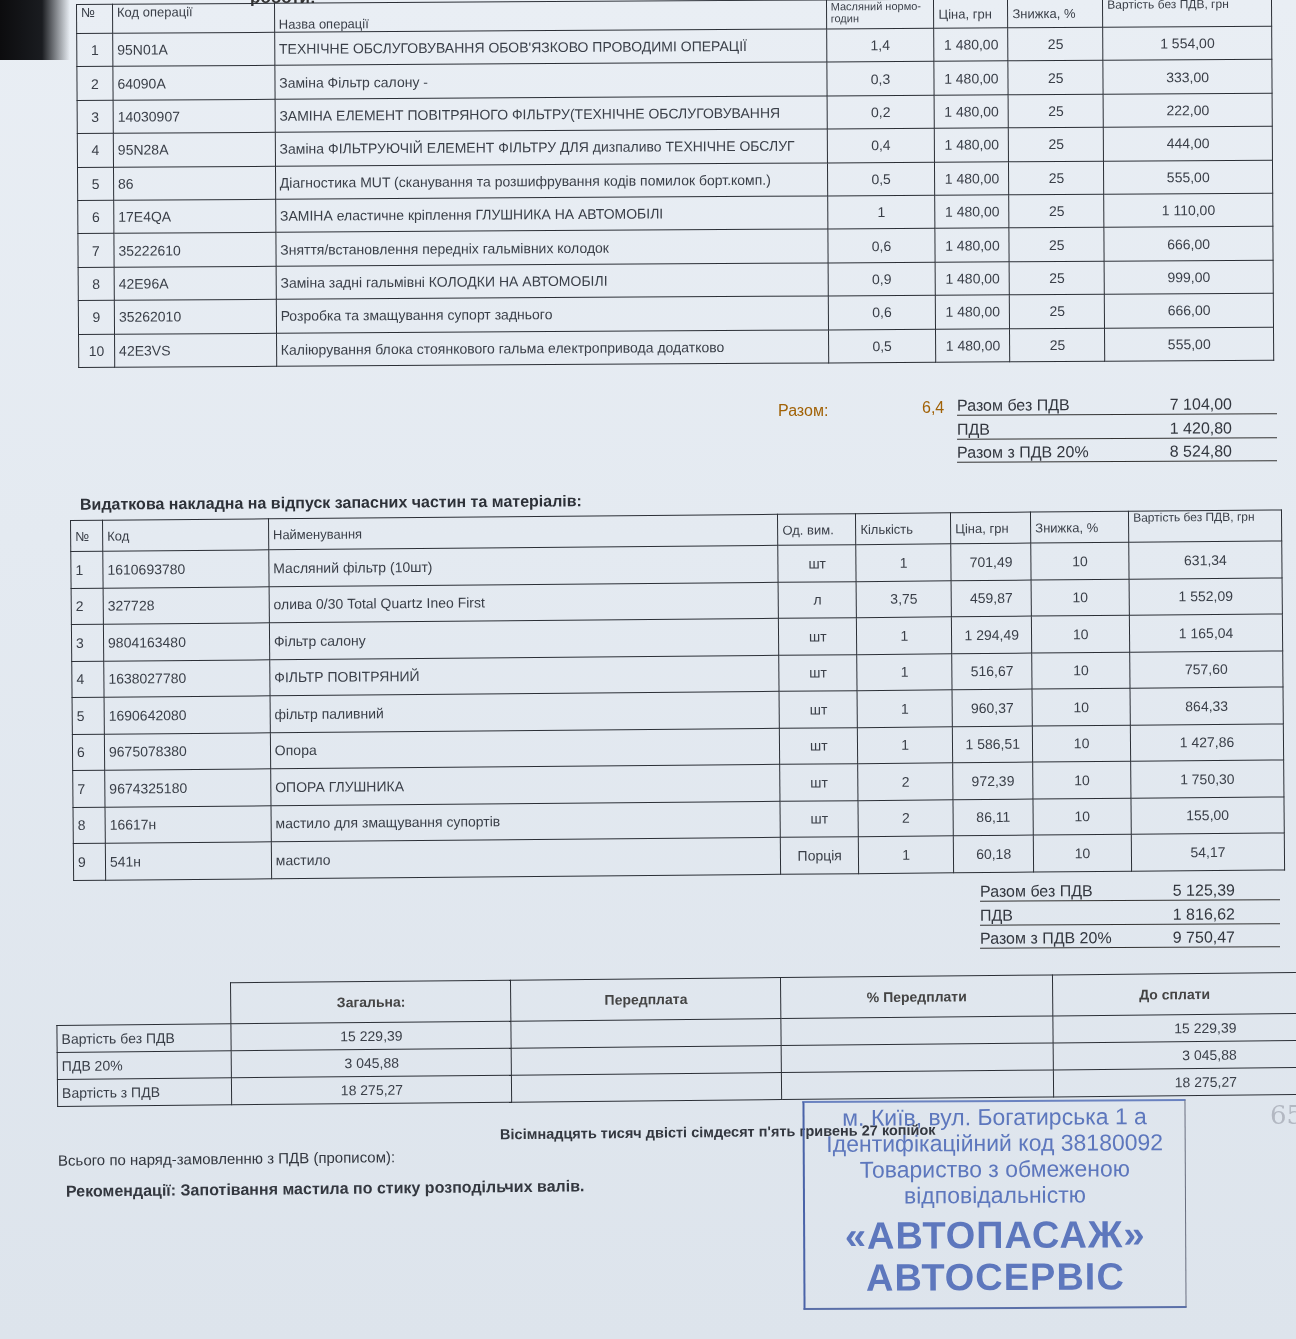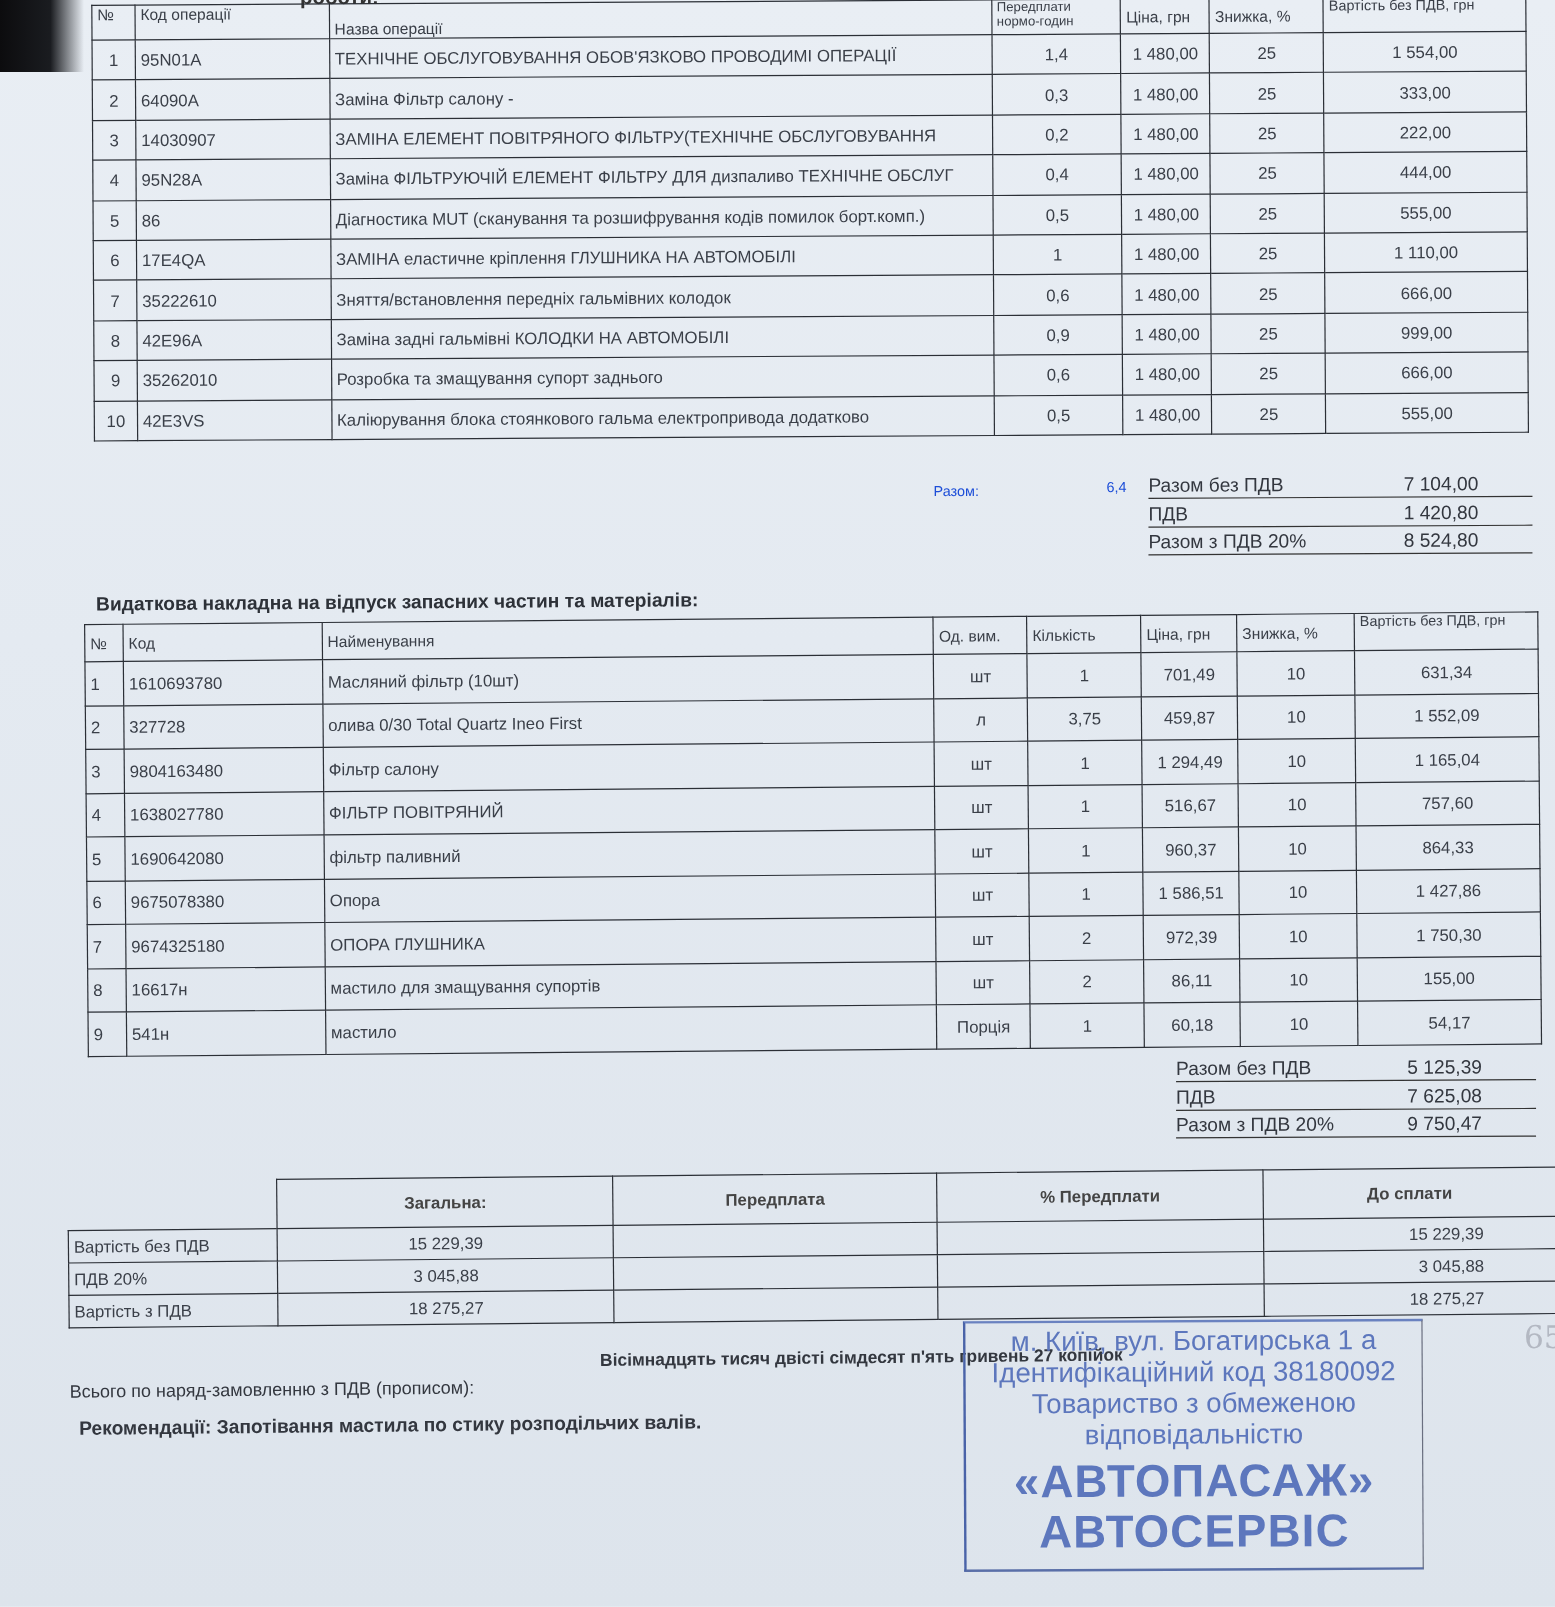--- a/index.html
+++ b/index.html
@@ -14,21 +14,21 @@
   table { border-collapse:collapse; position:absolute; }
   td, th { border:1.6px solid #2b2f36; font-weight:normal; padding:0 4px; font-size:14px; color:#3a3f48; white-space:nowrap; overflow:hidden; }
   th { font-size:13px; text-align:left; vertical-align:top; }
   .c { text-align:center; }
   .r { text-align:right; }
 
   #ops { left:76px; top:4px; width:1196px; transform:rotate(-0.35deg); transform-origin:left top; }
   #ops td, #ops th { height:32.4px; }
   #ops th { height:28px; }
 
-  .tot { position:absolute; font-size:12px; color:#1d4ed8; }
+  .tot { position:absolute; font-size:16px; color:#a16207; }
   .tot-row { position:absolute; display:flex; justify-content:space-between; border-bottom:1.5px solid #333; font-size:16px; color:#33373f; }
 
   .section-title { position:absolute; left:80px; top:494px; font-weight:bold; font-size:16px; color:#2d3138; transform:rotate(-0.4deg); }
 
   #parts { left:70px; top:520px; width:1212px; transform:rotate(-0.5deg); transform-origin:left top; }
   #parts td, #parts th { height:35.5px; }
   #parts th { height:30px; }
 
   #summary { left:56px; top:984px; width:1240px; transform:rotate(-0.55deg); transform-origin:left top; }
   #summary td, #summary th { height:26px; font-size:14px; }
@@ -59,21 +59,21 @@
       <col style="width:108px">
       <col style="width:74px">
       <col style="width:95px">
       <col style="width:169px">
   </colgroup>
   <thead>
     <tr>
       <th>№</th>
       <th>Код операції</th>
       <th style="vertical-align:bottom">Назва операції</th>
-      <th style="white-space:normal;font-size:11px;line-height:12px">Передплати нормо-годин</th>
+      <th style="white-space:normal;font-size:11px;line-height:12px">Масляний нормо-годин</th>
       <th style="vertical-align:middle">Ціна, грн</th>
       <th style="vertical-align:middle">Знижка, %</th>
       <th style="white-space:normal;font-size:12px;line-height:13px">Вартість без ПДВ, грн</th>
     </tr>
   </thead>
   <tbody id="ops-body">
       <tr>
         <td class="c">1</td>
         <td>95N01A</td>
         <td>ТЕХНІЧНЕ ОБСЛУГОВУВАННЯ ОБОВ'ЯЗКОВО ПРОВОДИМІ ОПЕРАЦІЇ</td>
@@ -301,21 +301,21 @@
       </tr>
     </tbody>
 </table>
 <div id="parts-totals">
     <div class="tot-row" style="left: 980px; top: 882px; width: 300px; transform: rotate(-0.3deg);">
       <span>Разом без ПДВ</span>
       <span style="margin-right: 45px;">5 125,39</span>
     </div>
     <div class="tot-row" style="left: 980px; top: 905.5px; width: 300px; transform: rotate(-0.3deg);">
       <span>ПДВ</span>
-      <span style="margin-right: 45px;">7 625,08</span>
+      <span style="margin-right: 45px;">1 816,62</span>
     </div>
     <div class="tot-row" style="left: 980px; top: 929px; width: 300px; transform: rotate(-0.3deg);">
       <span>Разом з ПДВ 20%</span>
       <span style="margin-right: 45px;">9 750,47</span>
     </div>
   </div>
 
 <table id="summary">
   <colgroup>
     <col style="width:172px">

